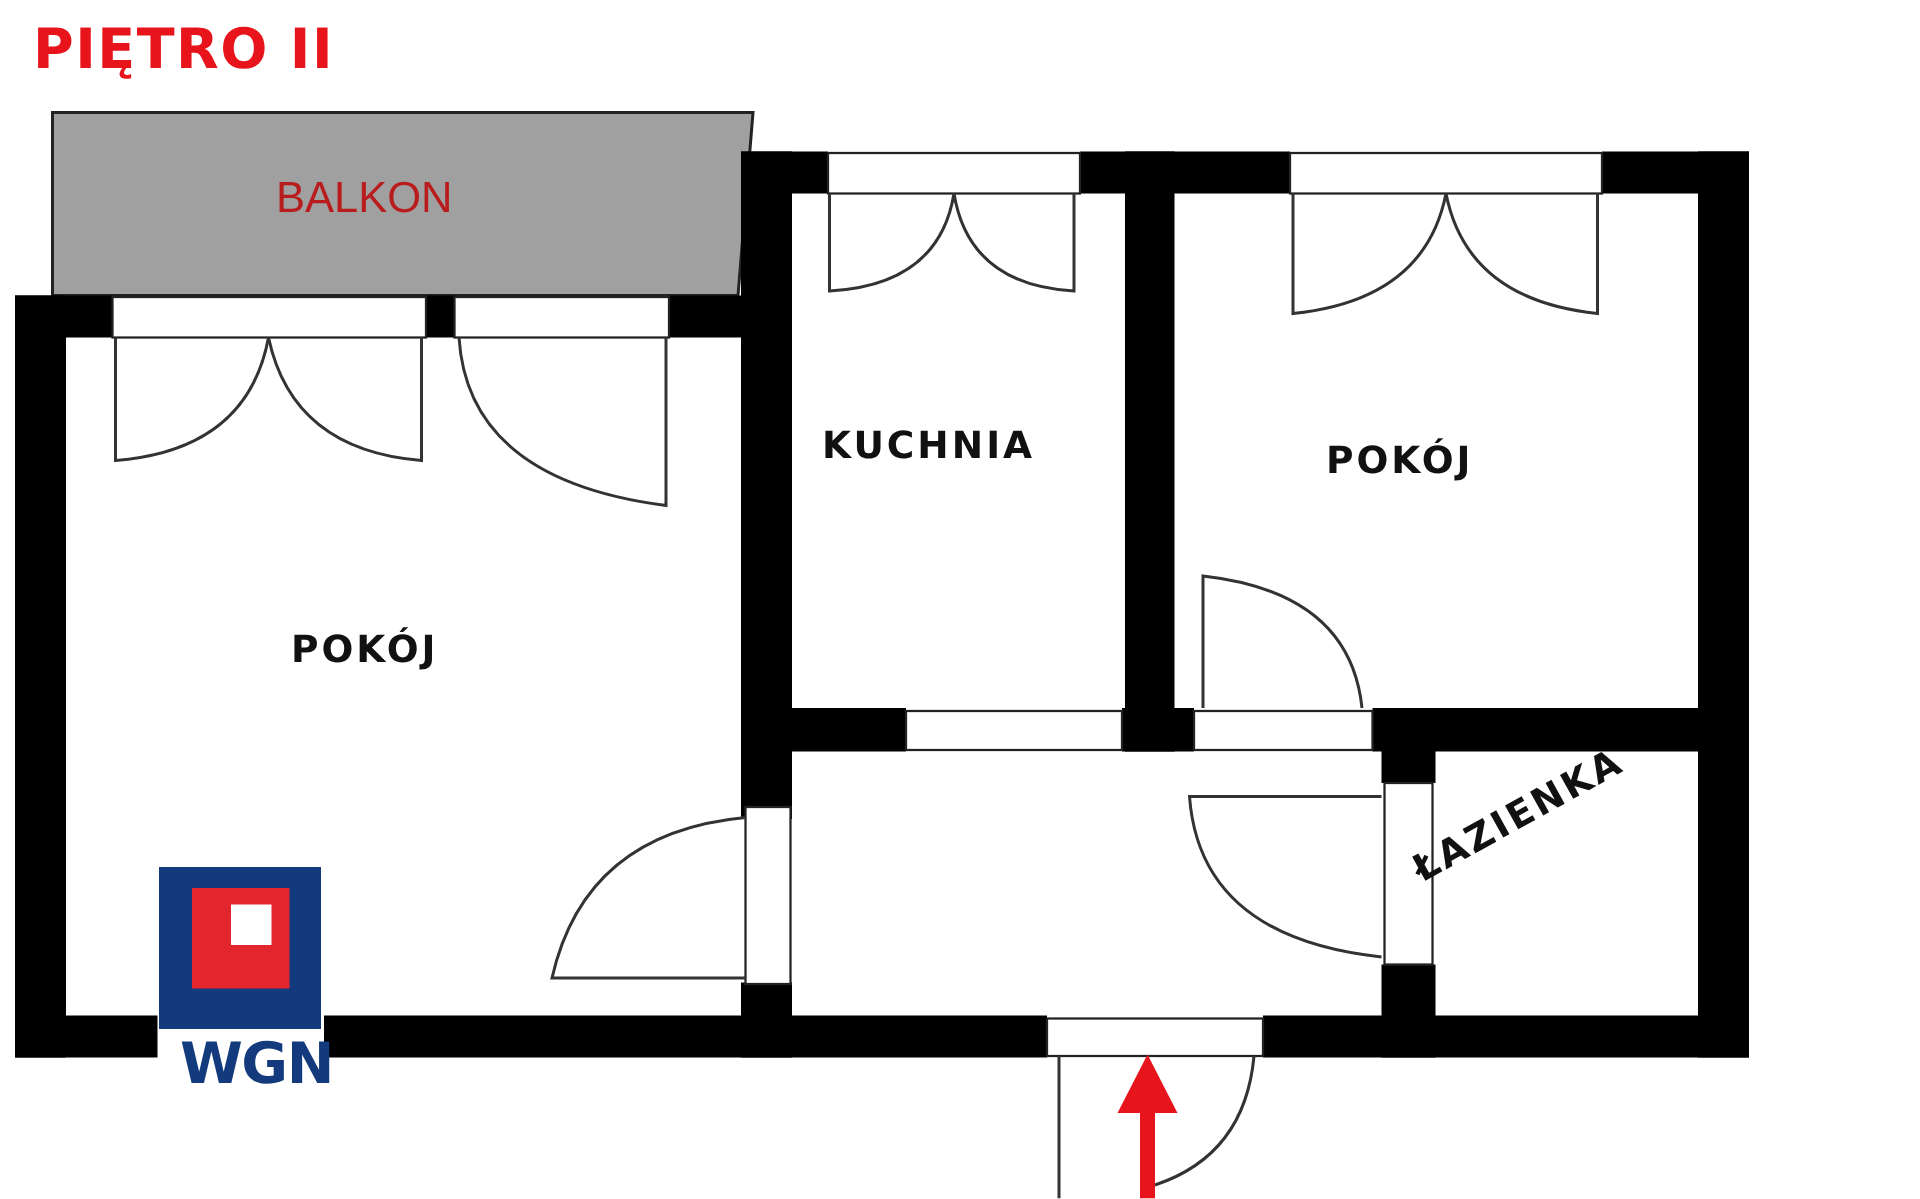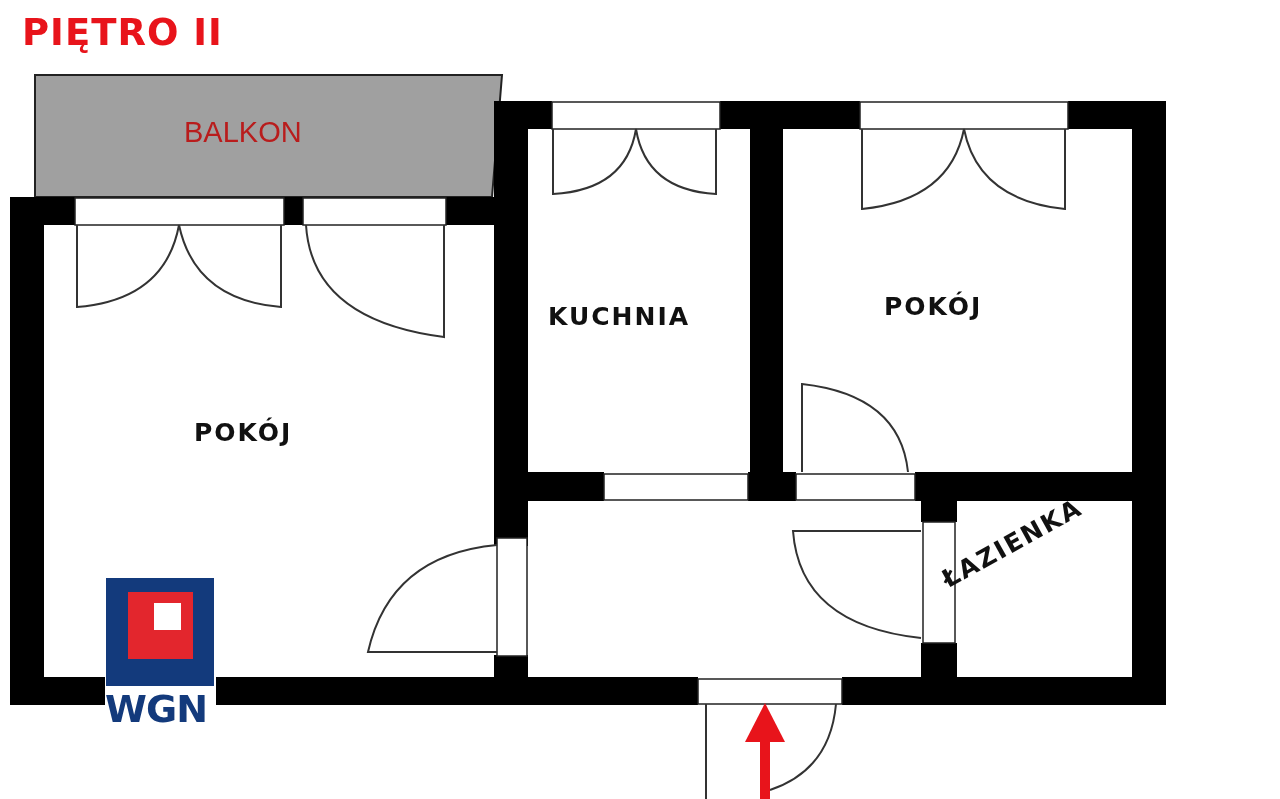--- a/index.html
+++ b/index.html
@@ -1,21 +1,21 @@
 <!DOCTYPE html>
 <html><head>
 <meta charset="utf-8">
 <style>
   html, body { margin:0; padding:0; background:#ffffff; }
   body { width:1280px; height:799px; overflow:hidden; position:relative; font-family:"Liberation Sans", sans-serif; }
   #plan { position:absolute; left:0; top:0; }
   .title { position:absolute; left:22px; top:14px; font-family:"DejaVu Sans", sans-serif; font-weight:bold; font-size:37px; color:#e8141b; letter-spacing:1px; line-height:1;text-align:center; }
   .lbl { position:absolute; font-family:"DejaVu Sans", sans-serif; font-weight:bold; color:#111; font-size:25px; letter-spacing:2px; line-height:1; white-space:nowrap; }
   .balkon { position:absolute; left:184px; top:118px; font-family:"Liberation Sans", sans-serif; font-size:29px; color:#b91c1c; line-height:1; }
-  .logo-text { position:absolute; left:100px; top:690px; width:112px; text-align:center; font-family:"DejaVu Sans", sans-serif; font-weight:bold; font-size:38px; color:#133a7c; letter-spacing:-1px; line-height:1; }
+  .logo-text { position:absolute; left:120px; top:690px; width:112px; font-family:"DejaVu Sans", sans-serif; font-weight:bold; font-size:38px; color:#133a7c; letter-spacing:-1px; line-height:1; }
 </style>
 </head>
 <body>
 
 <div class="title">PIĘTRO II</div>
 
 <svg id="plan" width="1280" height="799" viewBox="0 0 1280 799">
 
   <polygon points="35,75 502,75 492,197 35,197" fill="#a0a0a0" stroke="#222" stroke-width="2"></polygon>
 
@@ -84,16 +84,16 @@
 
   <g>
     <rect x="106" y="578" width="108" height="108" fill="#133a7c"></rect>
     <rect x="128" y="592" width="65" height="67" fill="#e3262d"></rect>
     <rect x="154" y="603" width="27" height="27" fill="#fff"></rect>
   </g>
 </svg>
 
 <div class="balkon">BALKON</div>
 <div class="lbl" style="left:194px;top:420px;">POKÓJ</div>
-<div class="lbl" style="left:548px;top:304px;">KUCHNIA</div>
+<div class="lbl" style="left:548px;top:284px;">KUCHNIA</div>
 <div class="lbl" style="left:884px;top:294px;">POKÓJ</div>
 <div class="lbl" style="left:938px;top:570px;transform:rotate(-29deg);transform-origin:left top;">ŁAZIENKA</div>
 <div class="logo-text">WGN</div>
 
 </body></html>

